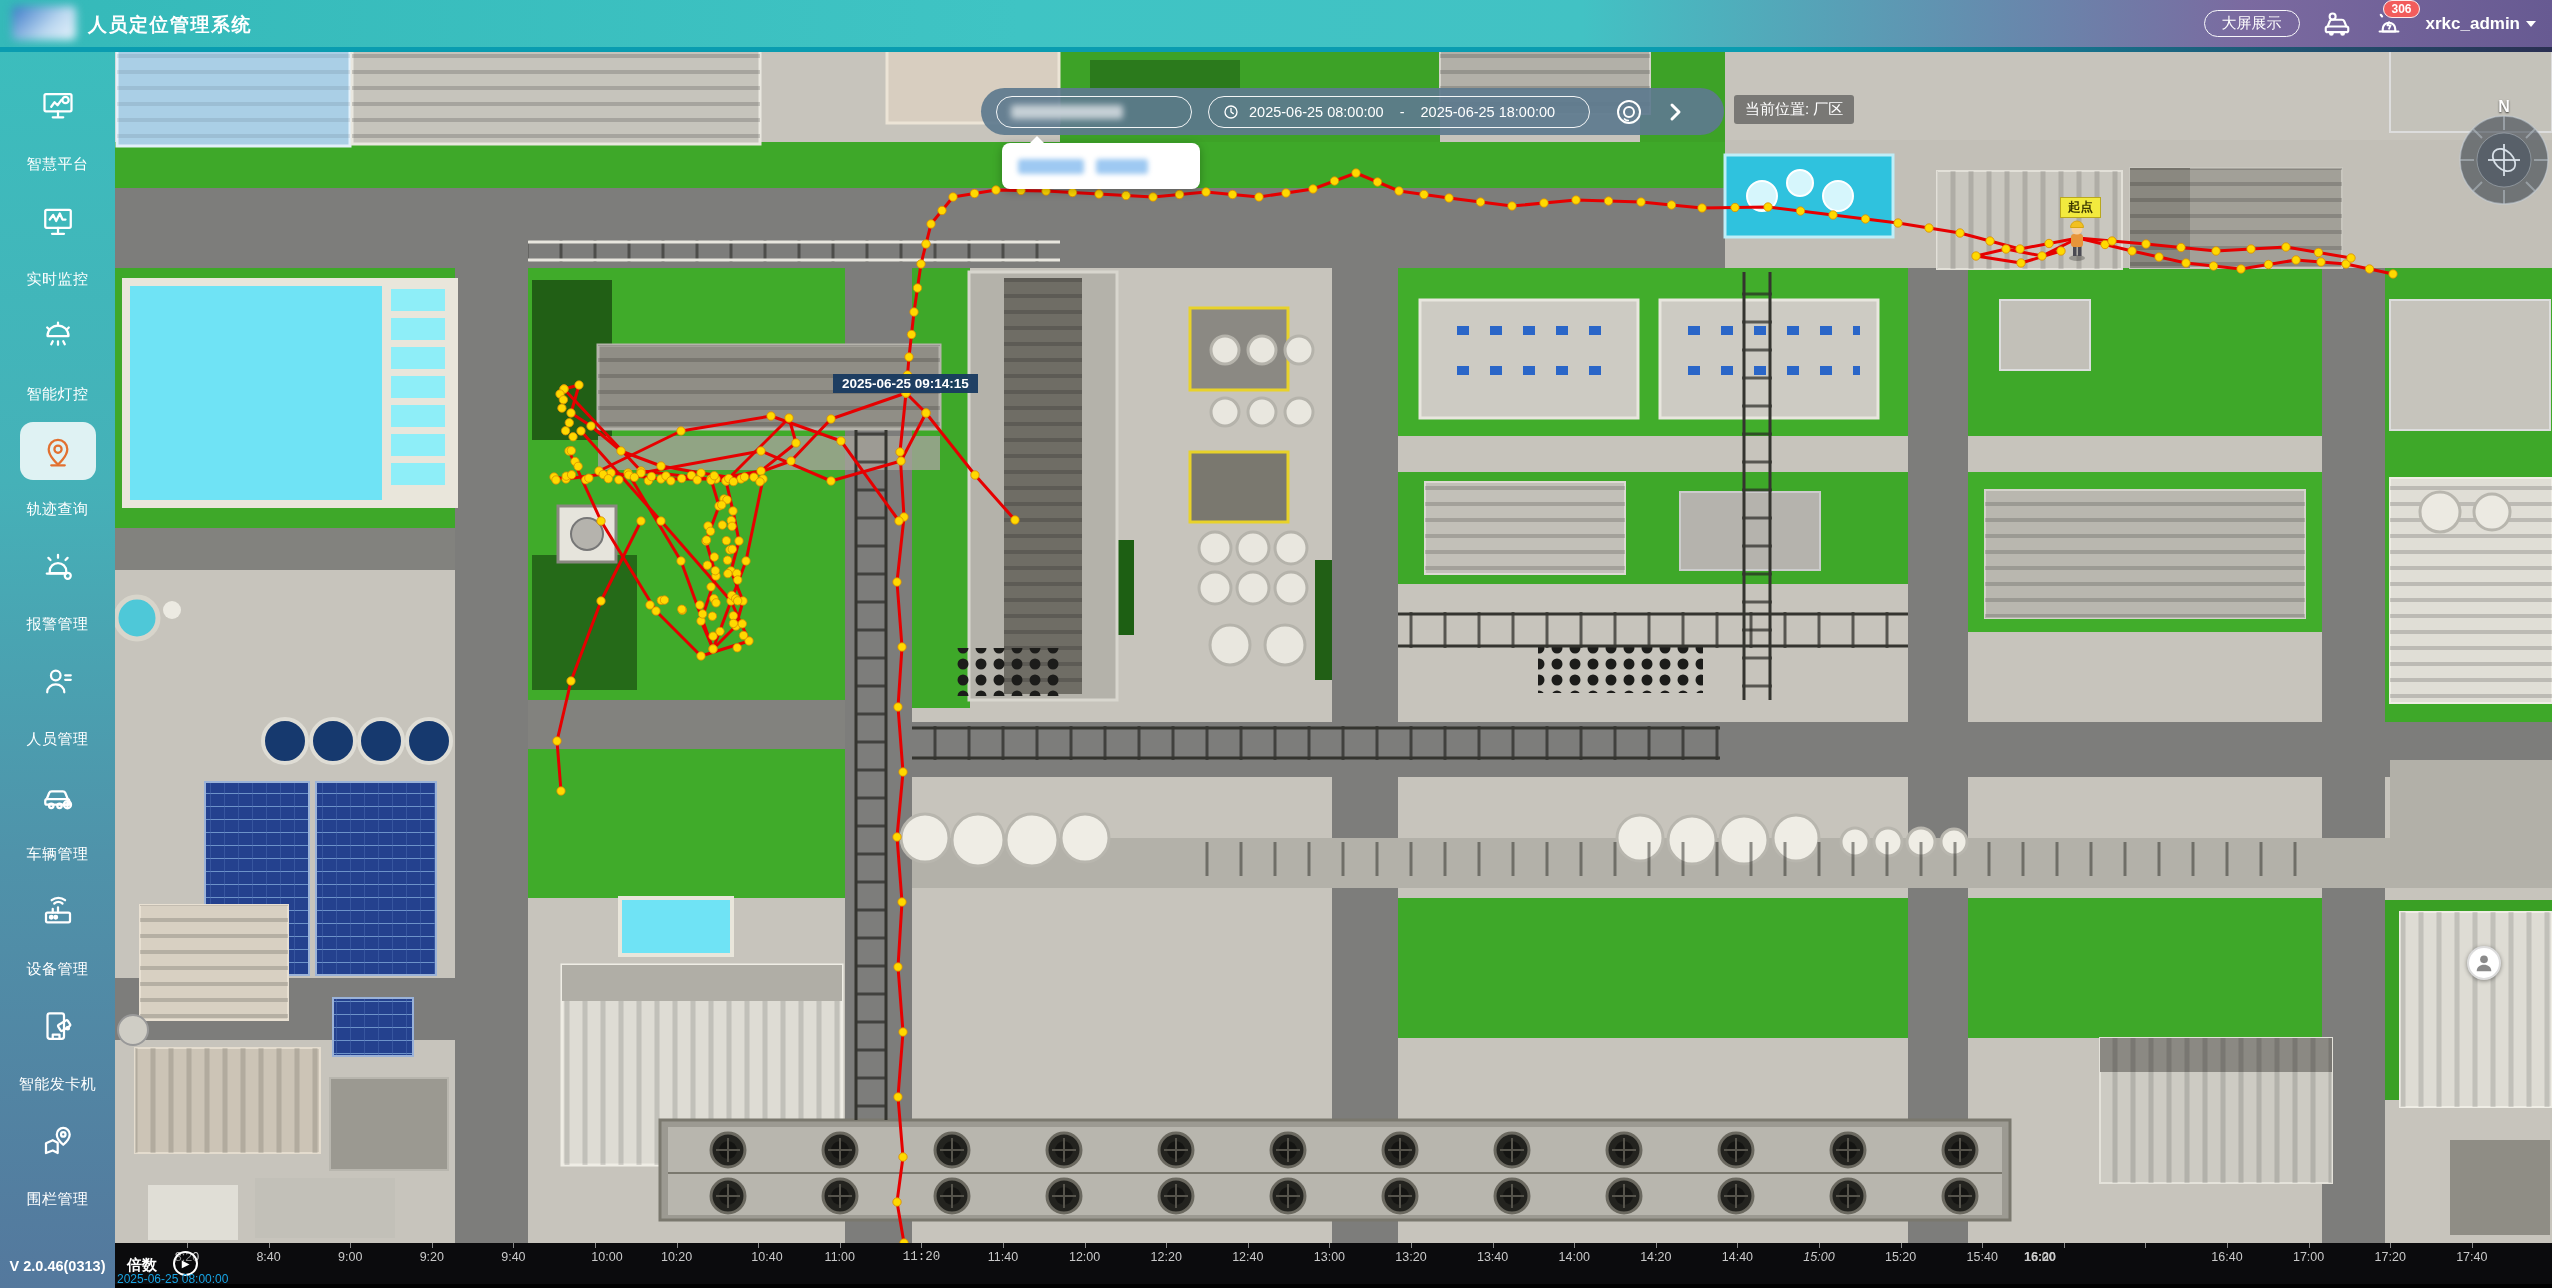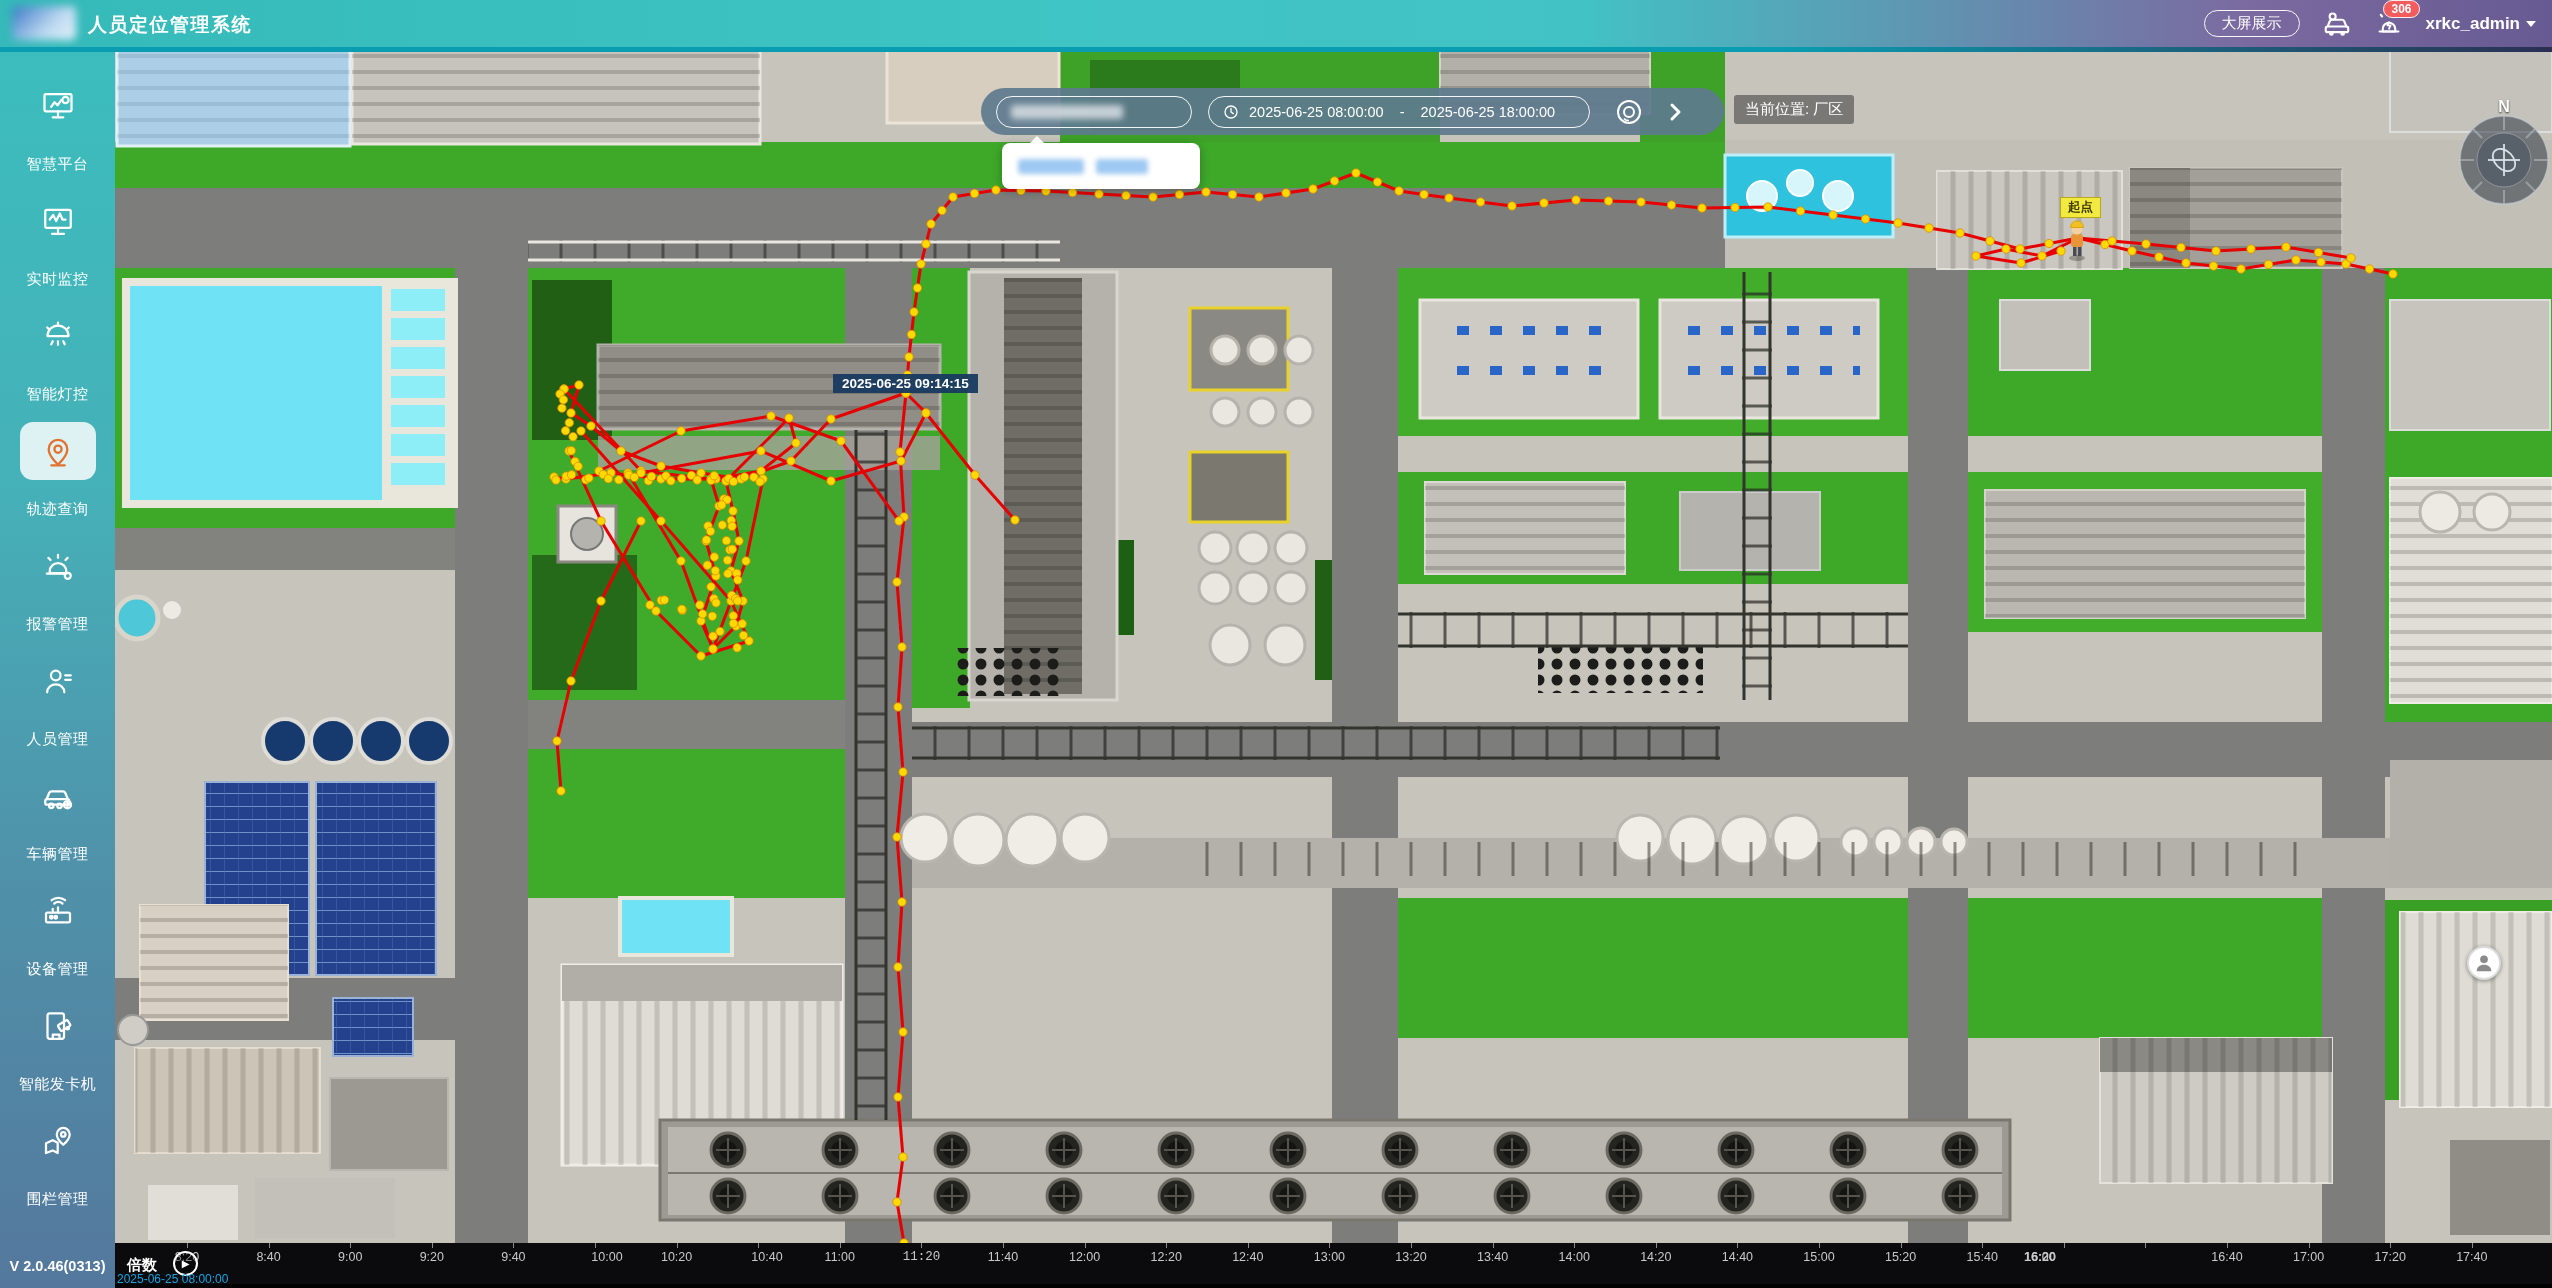--- a/index.html
+++ b/index.html
@@ -863,21 +863,21 @@
       <span class="tick" style="left: 1296px;">13:20</span>
       <div class="tickmark" style="left: 1377.6px;"></div>
       <span class="tick" style="left: 1377.6px;">13:40</span>
       <div class="tickmark" style="left: 1459.2px;"></div>
       <span class="tick" style="left: 1459.2px;">14:00</span>
       <div class="tickmark" style="left: 1540.8px;"></div>
       <span class="tick" style="left: 1540.8px;">14:20</span>
       <div class="tickmark" style="left: 1622.4px;"></div>
       <span class="tick" style="left: 1622.4px;">14:40</span>
       <div class="tickmark" style="left: 1704px;"></div>
-      <span class="tick" style="left: 1704px;">15:00</span>
+      <span class="tick" style="left: 1704px; font-style: italic;">15:00</span>
       <div class="tickmark" style="left: 1785.6px;"></div>
       <span class="tick" style="left: 1785.6px;">15:20</span>
       <div class="tickmark" style="left: 1867.2px;"></div>
       <span class="tick" style="left: 1867.2px;">15:40</span>
       <div class="tickmark" style="left: 1948.8px;"></div>
       <span class="tick" style="left: 1925px;">16:00</span>
       <div class="tickmark" style="left: 2030.4px;"></div>
       <span class="tick" style="left: 1925px; font-weight: bold;">16:20</span>
       <div class="tickmark" style="left: 2112px;"></div>
       <span class="tick" style="left: 2112px;">16:40</span>

